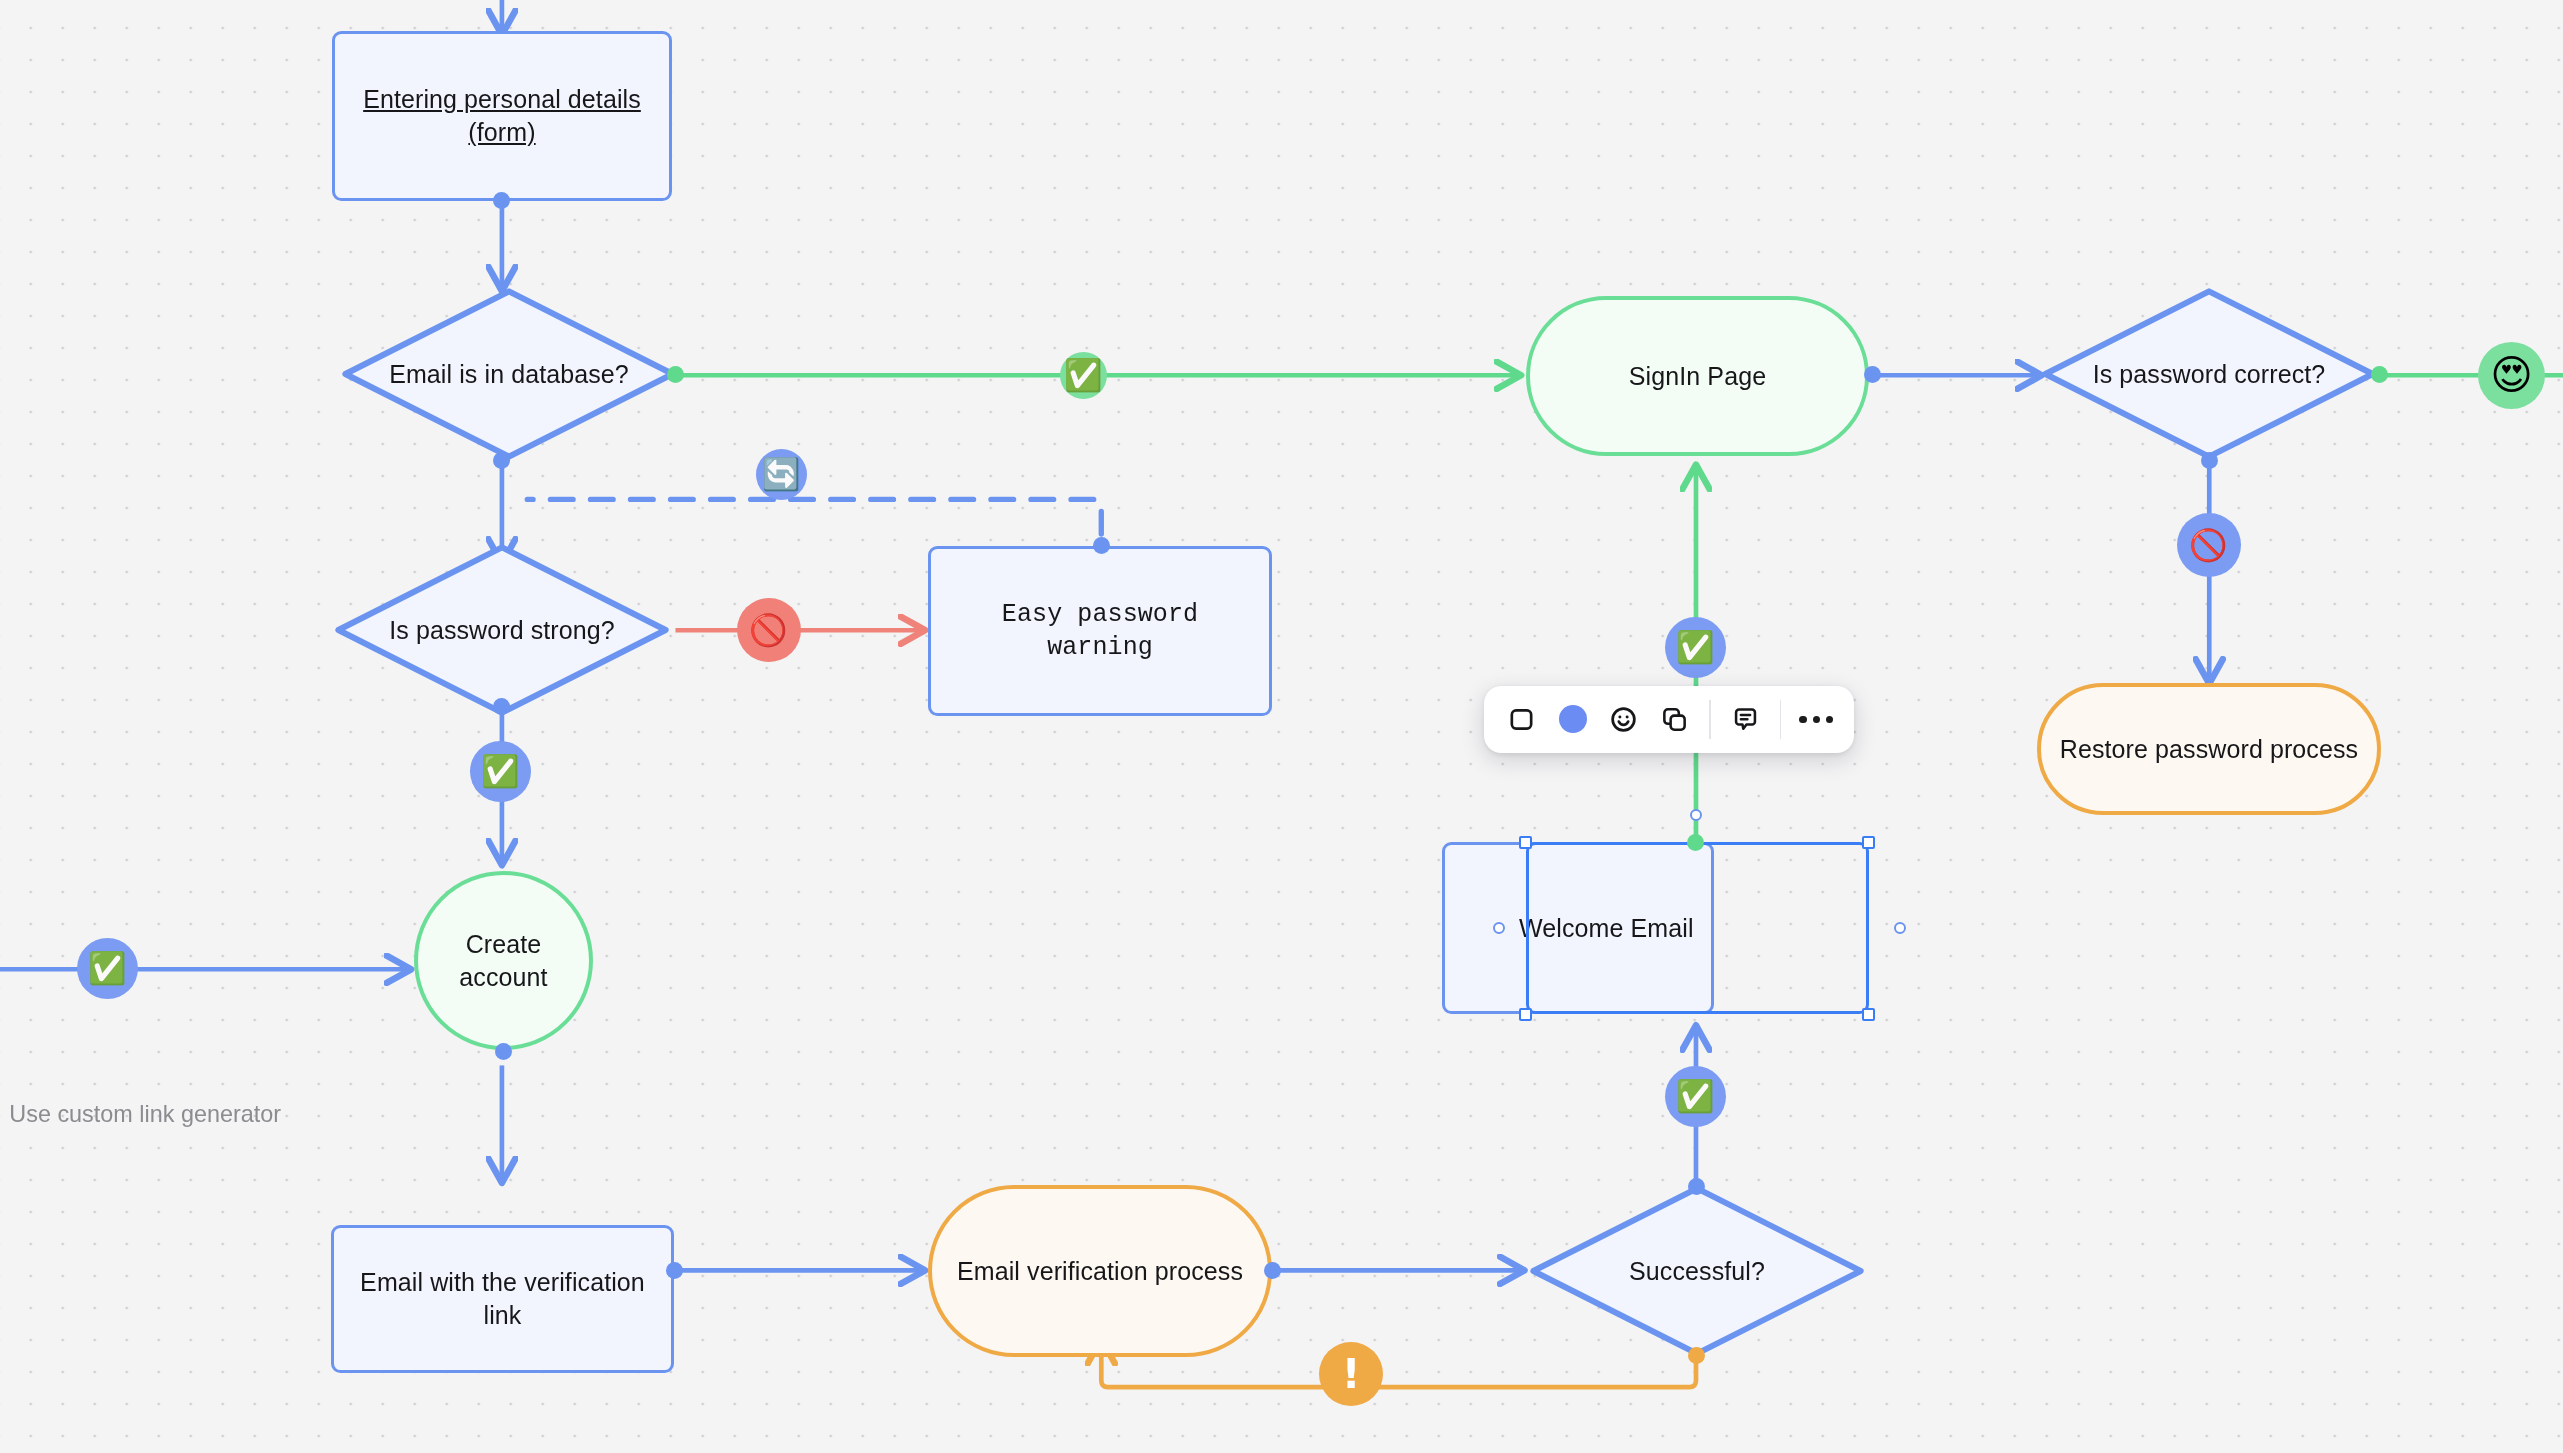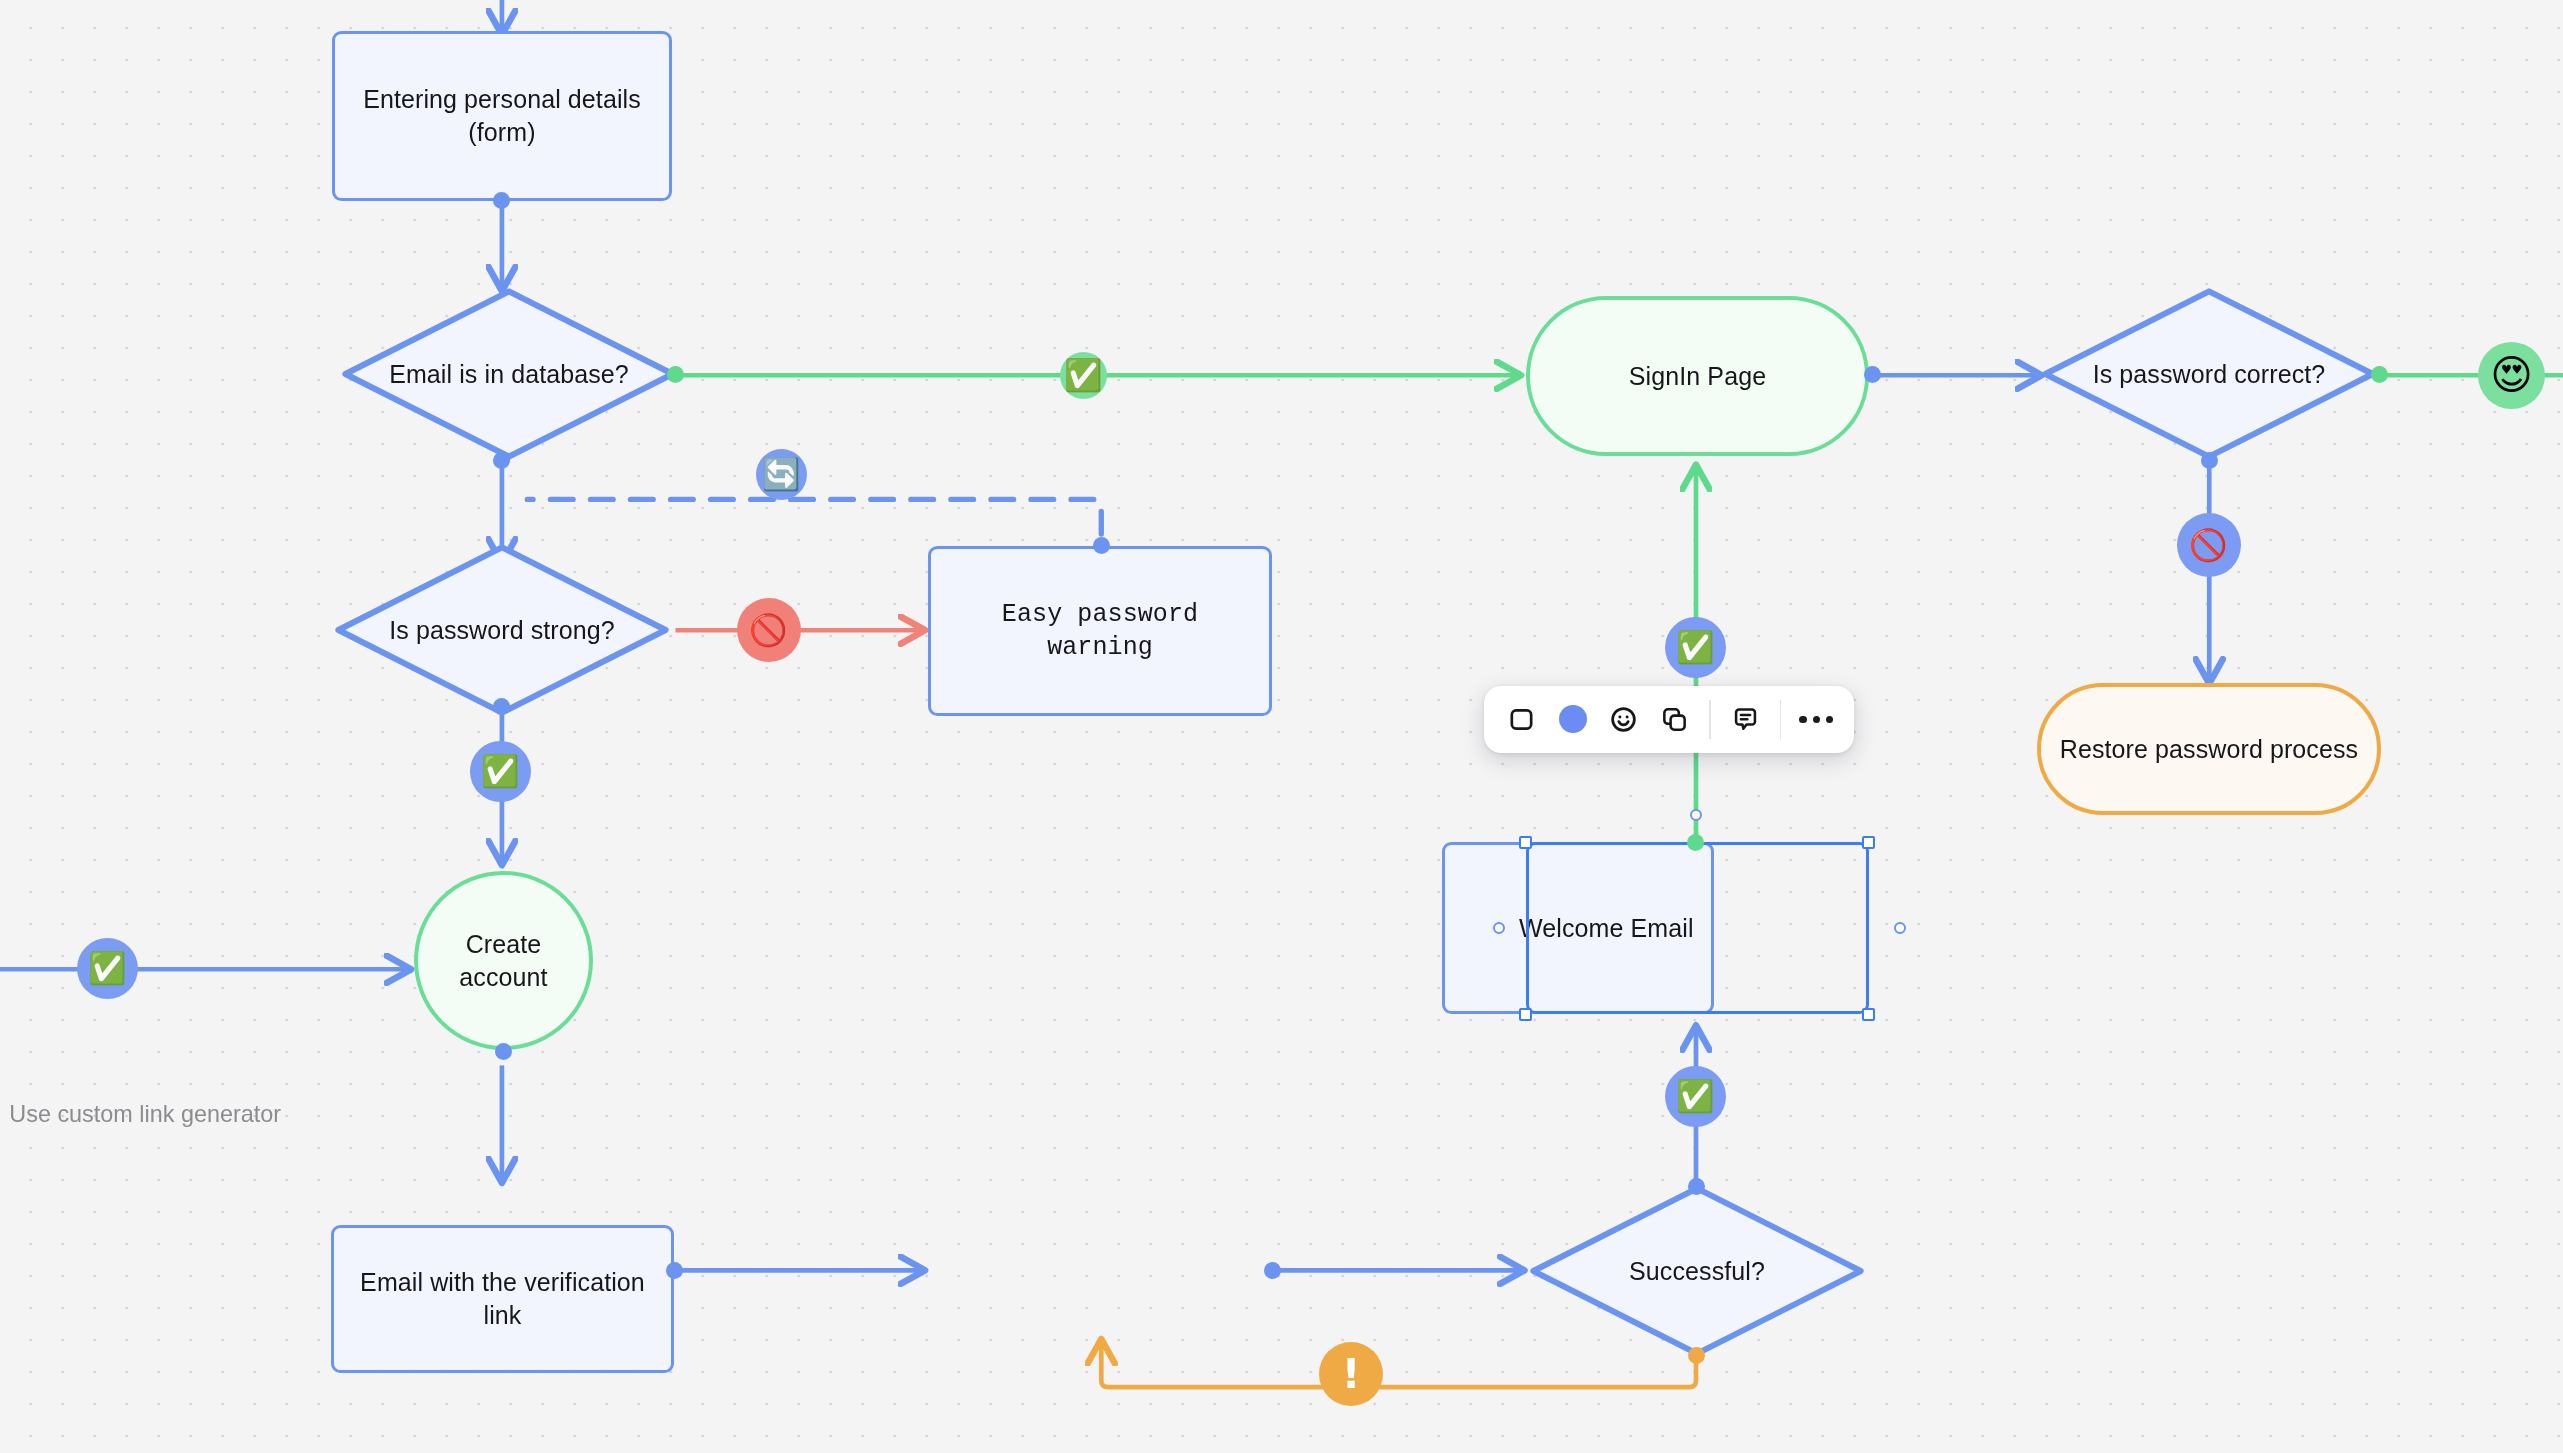--- a/index.html
+++ b/index.html
@@ -229,21 +229,21 @@
 
     <path d="M 2541 1255 L 2541 700" fill="none" stroke="#5fd98c" stroke-width="7" marker-end="url(#arrow-green)"></path>
 
     <path d="M 2806 562 L 3055 562" fill="none" stroke="#6b94f0" stroke-width="7" marker-end="url(#arrow-blue)"></path>
 
     <path d="M 3560 562 L 3850 562" fill="none" stroke="#5fd98c" stroke-width="7"></path>
 
     <path d="M 3310 690 L 3310 1020" fill="none" stroke="#6b94f0" stroke-width="7" marker-end="url(#arrow-blue)"></path>
   </svg>
 
-  <div class="node shape-rect" style="left:332px; top:31px; width:340px; height:170px;">
+  <div class="node shape-rect" style="left:332px; top:31px; width:340px; height:170px;text-decoration:underline;">
     <span class="nlabel">Entering personal details (form)</span>
   </div>
   <div class="handle-dot-blue" style="left:493px; top:192px;"></div>
 
   <div class="node shape-diamond" style="left:342px; top:288px; width:334px; height:172px;">
     <svg class="diamond-bg" viewBox="0 0 500 258" preserveAspectRatio="none">
       <polygon points="250,5 495,129 250,253 5,129" fill="#f2f5fe" stroke="#6b94f0" stroke-width="9" stroke-linejoin="round"></polygon>
     </svg>
     <span class="nlabel">Email is in database?</span>
   </div>
@@ -266,20 +266,23 @@
   <div class="node shape-circle-green" style="left:414px; top:871px; width:179px; height:179px; padding:0 24px;">
     <span class="nlabel">Create account</span>
   </div>
   <div class="handle-dot-blue" style="left:495px; top:1043px;"></div>
 
   <div class="node shape-rect" style="left:331px; top:1185px; width:343px; height:148px;margin-top:40px;">
     <span class="nlabel">Email with the verification link</span>
   </div>
   <div class="handle-dot-blue" style="left:666px; top:1262px;"></div>
 
+  <div class="node shape-pill-orange" style="left:928px; top:1185px; width:344px; height:172px;">
+    <span class="nlabel">Email verification process</span>
+  </div>
   <div class="handle-dot-blue" style="left:1264px; top:1262px;"></div>
 
   <div class="node shape-diamond" style="left:1530px; top:1185px; width:334px; height:172px;">
     <svg class="diamond-bg" viewBox="0 0 500 258" preserveAspectRatio="none">
       <polygon points="250,5 495,129 250,253 5,129" fill="#f2f5fe" stroke="#6b94f0" stroke-width="9" stroke-linejoin="round"></polygon>
     </svg>
     <span class="nlabel">Successful?</span>
   </div>
   <div class="handle-dot-blue" style="left:1688px; top:1178px;"></div>
   <div class="handle-dot-orange" style="left:1688px; top:1347px;"></div>

